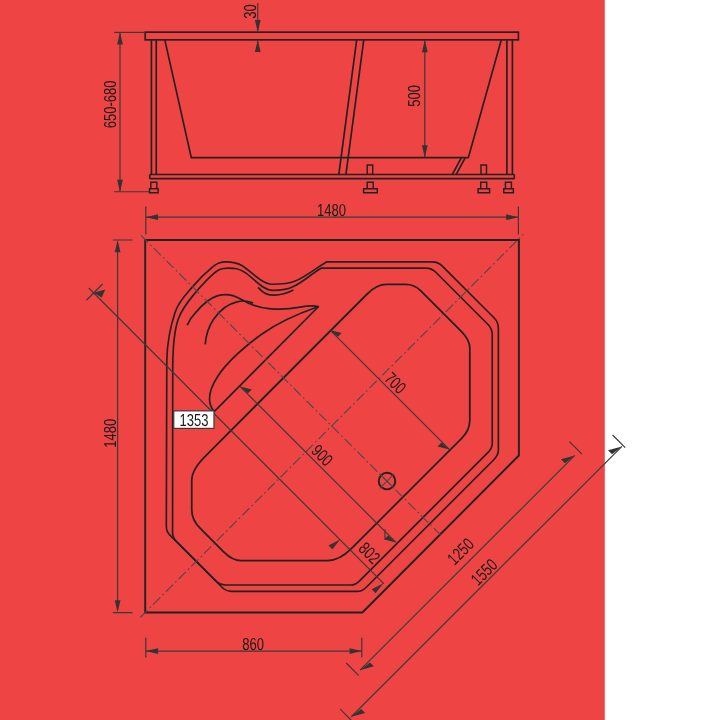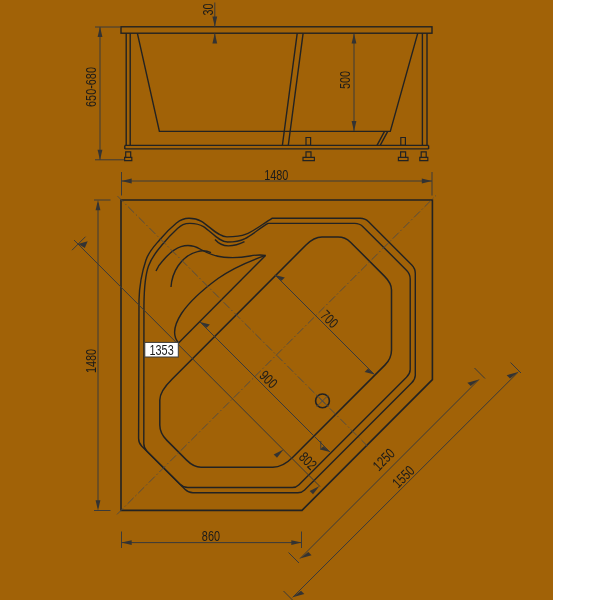--- a/index.html
+++ b/index.html
@@ -1,16 +1,16 @@
 <!DOCTYPE html>
 <html><head>
 <meta charset="utf-8">
 <style>
   html,body{margin:0;padding:0;background:#ffffff;}
-  .wrap{width:553px;height:600px;position:relative;background:#a16207;opacity:0.999;will-change:transform;}
+  .wrap{width:504px;height:600px;position:relative;background:#ef4444;opacity:0.999;will-change:transform;}
   svg{position:absolute;left:0;top:0;}
   text{font-family:"Liberation Sans",sans-serif;fill:#1a1a1a;-webkit-font-smoothing:antialiased;}
 </style>
 </head>
 <body>
 <div class="wrap">
 <svg width="600" height="600" viewBox="0 0 600 600">
 
 <g stroke="#222" stroke-width="1.4" fill="none">
 

